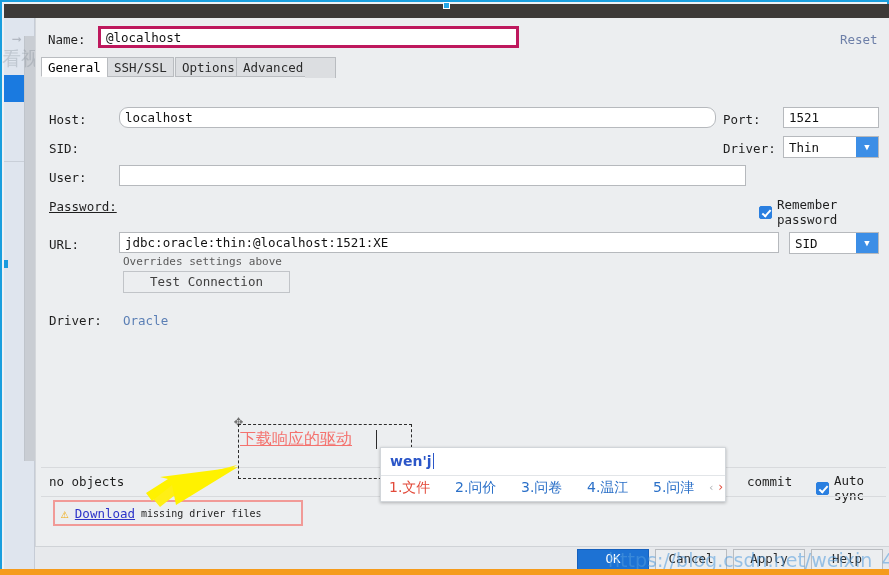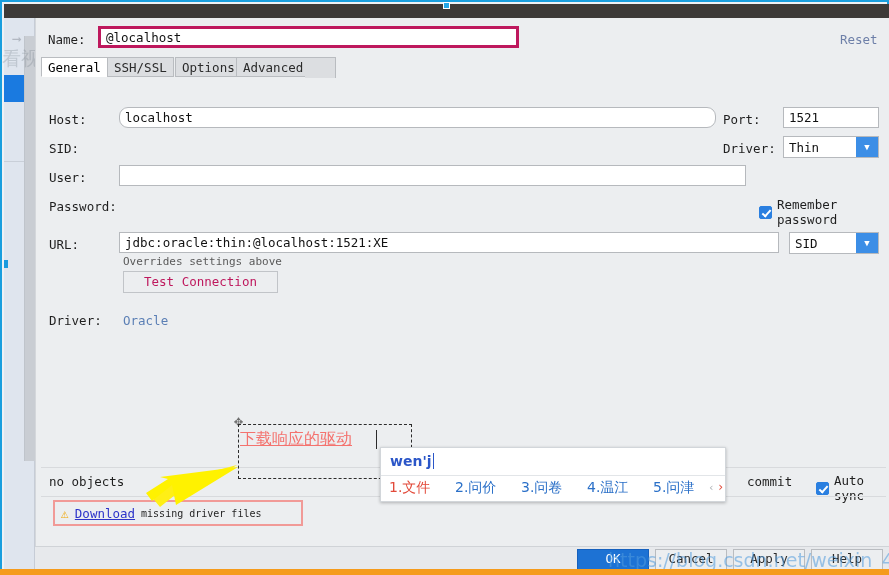--- a/index.html
+++ b/index.html
@@ -160,21 +160,21 @@
   .combo .combo-arrow {
     position: absolute; right: 0px; top: 0px; width: 22px; height: 20px;
     background: #3c8ee6;
     color: #ffffff; font-size: 9px; text-align: center; line-height: 20px;
   }
   #driver-combo { left: 742px; top: 58px; width: 96px; }
   
   #user-label { left: 8px; top: 92px; }
   #user-input { left: 78px; top: 87px; width: 627px; height: 21px; }
   
-  #password-label { left: 8px; top: 121px; }
+  #password-label { left: 8px; top: 121px; text-decoration: underline; }
   #password-input { left: 78px; top: 116px; width: 627px; height: 21px; }
   #remember-wrap {
     position: absolute; left: 718px; top: 119px;
     display: flex; align-items: center; gap: 5px;
     cursor: pointer;
   }
   .cb {
     width: 13px; height: 13px; box-sizing: border-box;
     background: #2a7fe0; border: 1px solid #2a7fe0; border-radius: 2px;
     position: relative; flex: none;
@@ -187,24 +187,24 @@
   #remember-label { font-size: 12.5px; color: #1f1f1f; }
   
   #url-label { left: 8px; top: 159px; }
   #url-input { left: 78px; top: 154px; width: 660px; height: 21px; }
   #url-hint {
     position: absolute; left: 82px; top: 177px;
     font-size: 11px; color: #5a5a5a;
   }
   #sid-combo { left: 748px; top: 154px; width: 90px; }
   #test-connection {
-    position: absolute; left: 82px; top: 193px; width: 155px; height: 22px;
+    position: absolute; left: 82px; top: 193px; width: 167px; height: 22px;
     box-sizing: border-box;
     border: 1px solid #c1c4c8; background: #eceef0;
-    color: #be185d; font-size: 12.5px;
+    color: #404040; font-size: 12.5px;
     font-family: "DejaVu Sans Mono", "Liberation Mono", monospace;
     text-align: center; line-height: 19px;
     cursor: default;
   }
   #driver2-label { left: 8px; top: 235px; }
   #driver2-value {
     position: absolute; left: 82px; top: 235px;
     font-size: 12.5px; color: #5b7fb5;
     cursor: pointer;
   }

